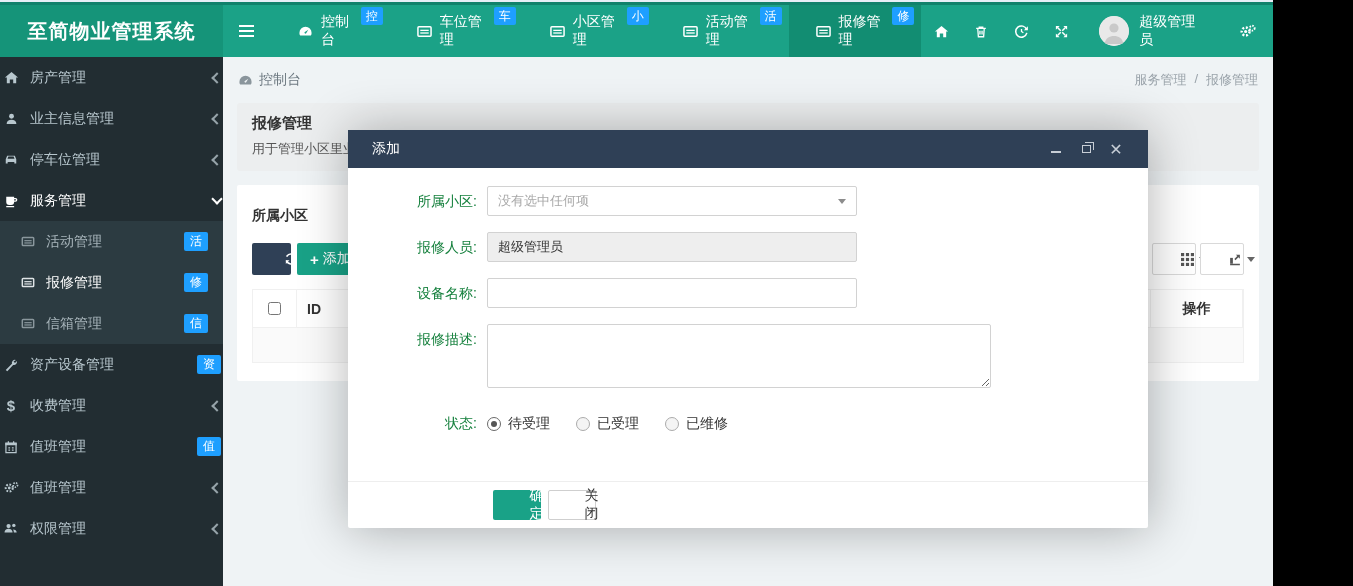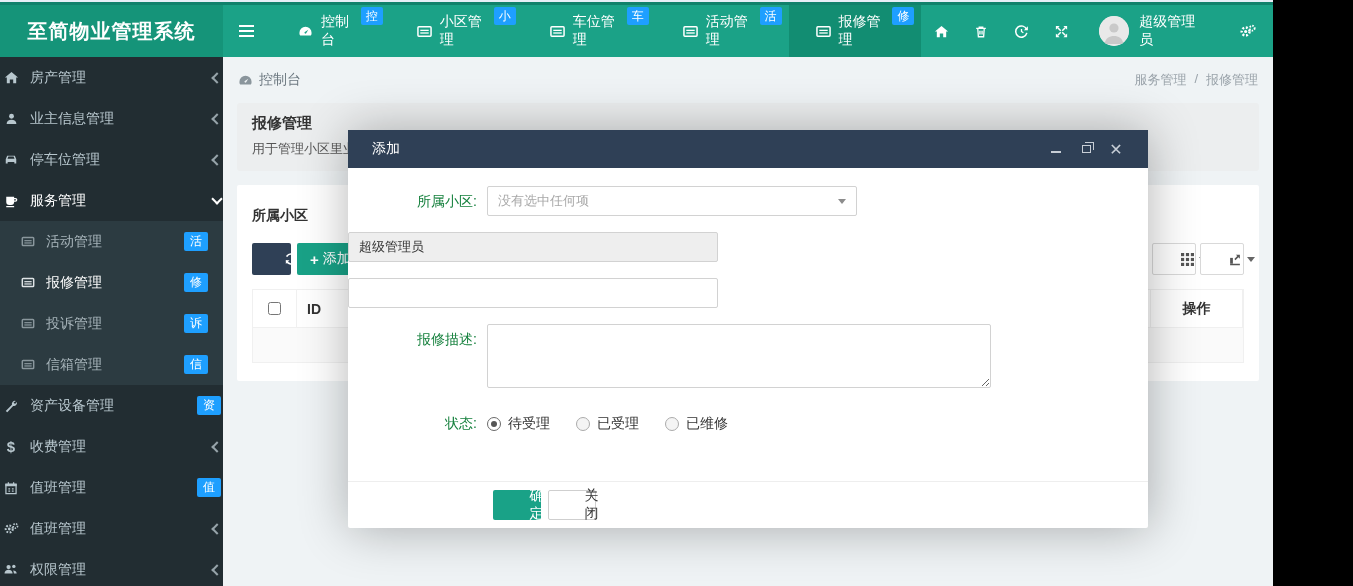--- a/index.html
+++ b/index.html
@@ -138,34 +138,34 @@
       </div>
 
       <div class="nav-item">
         <span class="icon">
           <svg width="15" height="15" viewBox="0 0 16 16">
               <rect x="1" y="3" width="14" height="10" rx="1" fill="none" stroke="currentColor" stroke-width="1.6"></rect>
               <line x1="3.5" y1="6.8" x2="12.5" y2="6.8" stroke="currentColor" stroke-width="1.4"></line>
               <line x1="3.5" y1="9.6" x2="12.5" y2="9.6" stroke="currentColor" stroke-width="1.4"></line>
             </svg>
         </span>
-        <span>小区管理</span>
-        <span class="nav-badge">小</span>
+        <span>车位管理</span>
+        <span class="nav-badge">车</span>
       </div>
 
       <div class="nav-item">
         <span class="icon">
           <svg width="15" height="15" viewBox="0 0 16 16">
               <rect x="1" y="3" width="14" height="10" rx="1" fill="none" stroke="currentColor" stroke-width="1.6"></rect>
               <line x1="3.5" y1="6.8" x2="12.5" y2="6.8" stroke="currentColor" stroke-width="1.4"></line>
               <line x1="3.5" y1="9.6" x2="12.5" y2="9.6" stroke="currentColor" stroke-width="1.4"></line>
             </svg>
         </span>
-        <span>车位管理</span>
-        <span class="nav-badge">车</span>
+        <span>小区管理</span>
+        <span class="nav-badge">小</span>
       </div>
 
       <div class="nav-item">
         <span class="icon">
           <svg width="15" height="15" viewBox="0 0 16 16">
               <rect x="1" y="3" width="14" height="10" rx="1" fill="none" stroke="currentColor" stroke-width="1.6"></rect>
               <line x1="3.5" y1="6.8" x2="12.5" y2="6.8" stroke="currentColor" stroke-width="1.4"></line>
               <line x1="3.5" y1="9.6" x2="12.5" y2="9.6" stroke="currentColor" stroke-width="1.4"></line>
             </svg>
         </span>
@@ -289,31 +289,20 @@
         <div class="sub-item active">
           <span class="icon">
               <svg width="14" height="13" viewBox="0 0 16 16">
                 <rect x="1" y="3" width="14" height="10" rx="1" fill="none" stroke="currentColor" stroke-width="1.8"></rect>
                 <line x1="3.5" y1="7" x2="12.5" y2="7" stroke="currentColor" stroke-width="1.5"></line>
                 <line x1="3.5" y1="9.8" x2="12.5" y2="9.8" stroke="currentColor" stroke-width="1.5"></line>
               </svg>
             </span>
           <span class="lbl">报修管理</span>
           <span class="badge">修</span>
-        </div>
-        <div class="sub-item">
-          <span class="icon">
-              <svg width="14" height="13" viewBox="0 0 16 16">
-                <rect x="1" y="3" width="14" height="10" rx="1" fill="none" stroke="currentColor" stroke-width="1.8"></rect>
-                <line x1="3.5" y1="7" x2="12.5" y2="7" stroke="currentColor" stroke-width="1.5"></line>
-                <line x1="3.5" y1="9.8" x2="12.5" y2="9.8" stroke="currentColor" stroke-width="1.5"></line>
-              </svg>
-            </span>
-          <span class="lbl">投诉管理</span>
-          <span class="badge">诉</span>
         </div>
         <div class="sub-item">
           <span class="icon">
               <svg width="14" height="13" viewBox="0 0 16 16">
                 <rect x="1" y="3" width="14" height="10" rx="1" fill="none" stroke="currentColor" stroke-width="1.8"></rect>
                 <line x1="3.5" y1="7" x2="12.5" y2="7" stroke="currentColor" stroke-width="1.5"></line>
                 <line x1="3.5" y1="9.8" x2="12.5" y2="9.8" stroke="currentColor" stroke-width="1.5"></line>
               </svg>
             </span>
           <span class="lbl">信箱管理</span>
@@ -469,24 +458,26 @@
     <div class="modal-body">
       <div class="form-row">
         <label class="form-label">所属小区:</label>
         <div class="ctl ctl-select">
           <span class="ph">没有选中任何项</span>
           <span class="caret"></span>
         </div>
       </div>
 
       <div class="form-row">
+        <label class="form-label">报修人员:</label>
         <input class="ctl ctl-input disabled" readonly="" value="超级管理员" style="">
       </div>
 
       <div class="form-row">
+        <label class="form-label">设备名称:</label>
         <input class="ctl ctl-input" value="" style="">
       </div>
 
       <div class="form-row">
         <label class="form-label">报修描述:</label>
         <textarea class="ctl ctl-textarea" style=""></textarea>
       </div>
 
       <div class="form-row radio-row">
         <label class="form-label" style="line-height:16px;">状态:</label>

